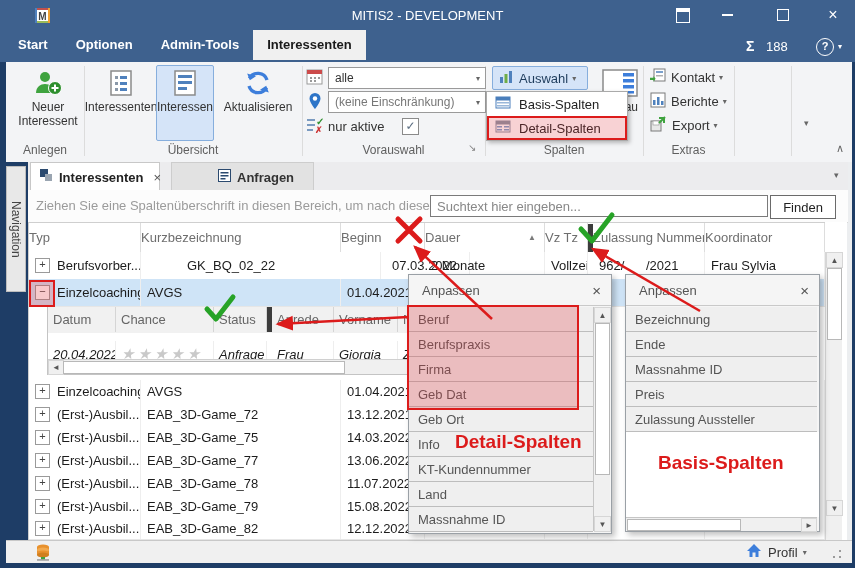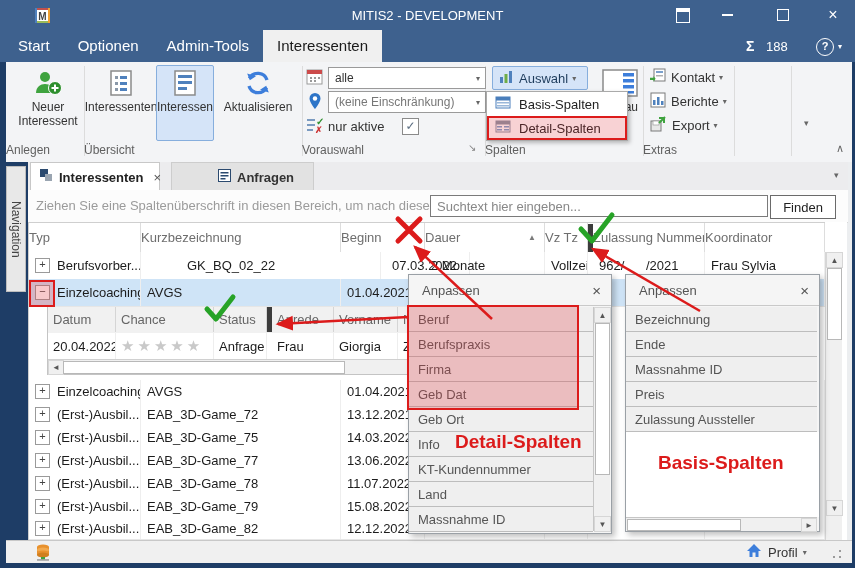--- a/index.html
+++ b/index.html
@@ -6,26 +6,26 @@
   .app{position:relative;width:855px;height:568px;overflow:hidden;
        font-family:"Liberation Sans",sans-serif;font-size:13px;color:#222;background:#fff;}
   .abs{position:absolute;}
   
   .frame{background:var(--frame,#1e3d66);}
   #titlebar{left:0;top:0;width:855px;height:30px;background:var(--titlebar,#3e618e);}
   #menubar{left:0;top:30px;width:855px;height:32px;background:var(--titlebar,#3e618e);}
   .title-text{color:#fff;font-size:13px;}
   .winbtn{color:#fff;display:flex;align-items:center;justify-content:center;width:26px;height:22px;}
   
-  .menu-tab{display:inline-block;padding:7px 14px 8px 14px;color:#fff;font-size:15px;cursor:default;}
+  .menu-tab{display:inline-block;padding:7px 14px 8px 14px;color:#fff;font-size:13px;cursor:default;font-weight:bold;}
   .menu-tab.active{background:#f0f0f0;color:#1a1a1a;}
   
   #ribbon{left:6px;top:62px;width:846px;height:100px;background:#f3f4f6;border-bottom:1px solid #d4d4d4;}
   .rsep{position:absolute;top:4px;width:1px;height:90px;background:#dcdcdc;}
-  .rgroup-label{position:absolute;top:81px;font-size:12px;color:#5f5f5f;}
+  .rgroup-label{position:absolute;top:81px;font-size:12px;color:#5f5f5f;text-align:center;}
   .rbtn-label{font-size:12px;color:#333;text-align:center;line-height:14px;}
   .bigbtn{position:absolute;display:flex;flex-direction:column;align-items:center;}
   .bigbtn .ic{height:34px;display:flex;align-items:center;justify-content:center;}
   .bigbtn.selected{background:#d5e4f8;border:1px solid #86aedd;border-radius:2px;}
   .combo{position:absolute;height:20px;background:#fff;border:1px solid #9a9a9a;display:flex;align-items:center;
          font-size:12px;color:#333;padding-left:6px;justify-content:space-between;}
   .combo .arr{color:#666;font-size:8px;padding:0 5px;}
   .smallbtn{position:absolute;height:22px;display:flex;align-items:center;font-size:13px;color:#333;}
   .smallbtn .arr{color:#666;font-size:8px;margin-left:4px;}
   .auswahl-btn{background:#d5e4f8;border:1px solid #86aedd;border-radius:2px;}
@@ -61,22 +61,22 @@
   .gcell{position:absolute;top:0;height:100%;display:flex;align-items:center;padding-left:6px;box-sizing:border-box;
          border-right:1px solid #eee;font-size:13px;color:#1c1c1c;white-space:pre;overflow:hidden;}
   .expander{position:absolute;left:6px;width:13px;height:13px;border:1px solid #9a9a9a;background:#fff;
             font-size:11px;line-height:11px;text-align:center;color:#444;}
   
   #detail-table{position:absolute;left:18px;top:84px;width:392px;height:67px;border:1px solid #c4c4c4;background:#fff;}
   .dhead{position:absolute;left:0;top:0;width:100%;height:26px;background:#f1f1f1;border-bottom:1px solid #cfcfcf;}
   .dhcell{position:absolute;top:0;height:25px;border-right:1px solid #d5d5d5;color:#666;font-size:13px;
           display:flex;align-items:center;padding-left:5px;box-sizing:border-box;overflow:hidden;}
   .drow{position:absolute;left:0;top:26px;width:100%;height:26px;background:#fff;}
-  .dcell{position:absolute;top:0;height:26px;display:flex;align-items:center;padding-left:5px;box-sizing:border-box;
-         border-right:1px solid #eee;font-size:13px;color:#1c1c1c;overflow:hidden;}
+  .dcell{position:absolute;top:8px;height:26px;display:flex;align-items:center;padding-left:5px;box-sizing:border-box;
+         border-right:1px solid #eee;font-size:13px;color:#1c1c1c;overflow:hidden;font-style:italic;}
   .star-icon{color:var(--star,#c9c9c9);font-size:15px;letter-spacing:3px;}
   .dscroll{position:absolute;left:0;top:52px;width:100%;height:14px;background:#f0f0f0;border-top:1px solid #d0d0d0;}
   
   .sb-btn{position:absolute;background:#f0f0f0;border:1px solid #d6d6d6;color:#555;font-size:8px;
           display:flex;align-items:center;justify-content:center;}
   .sb-thumb{position:absolute;background:#fff;border:1px solid #b8b8b8;}
   .sb-track{position:absolute;background:#f0f0f0;}
   
   .popup{position:absolute;background:#f5f5f5;border:1px solid #9aa0a6;box-shadow:3px 3px 6px rgba(0,0,0,.25);z-index:40;}
   .popup-title{position:absolute;left:0;top:0;width:100%;height:31px;border-bottom:1px solid #c9c9c9;

